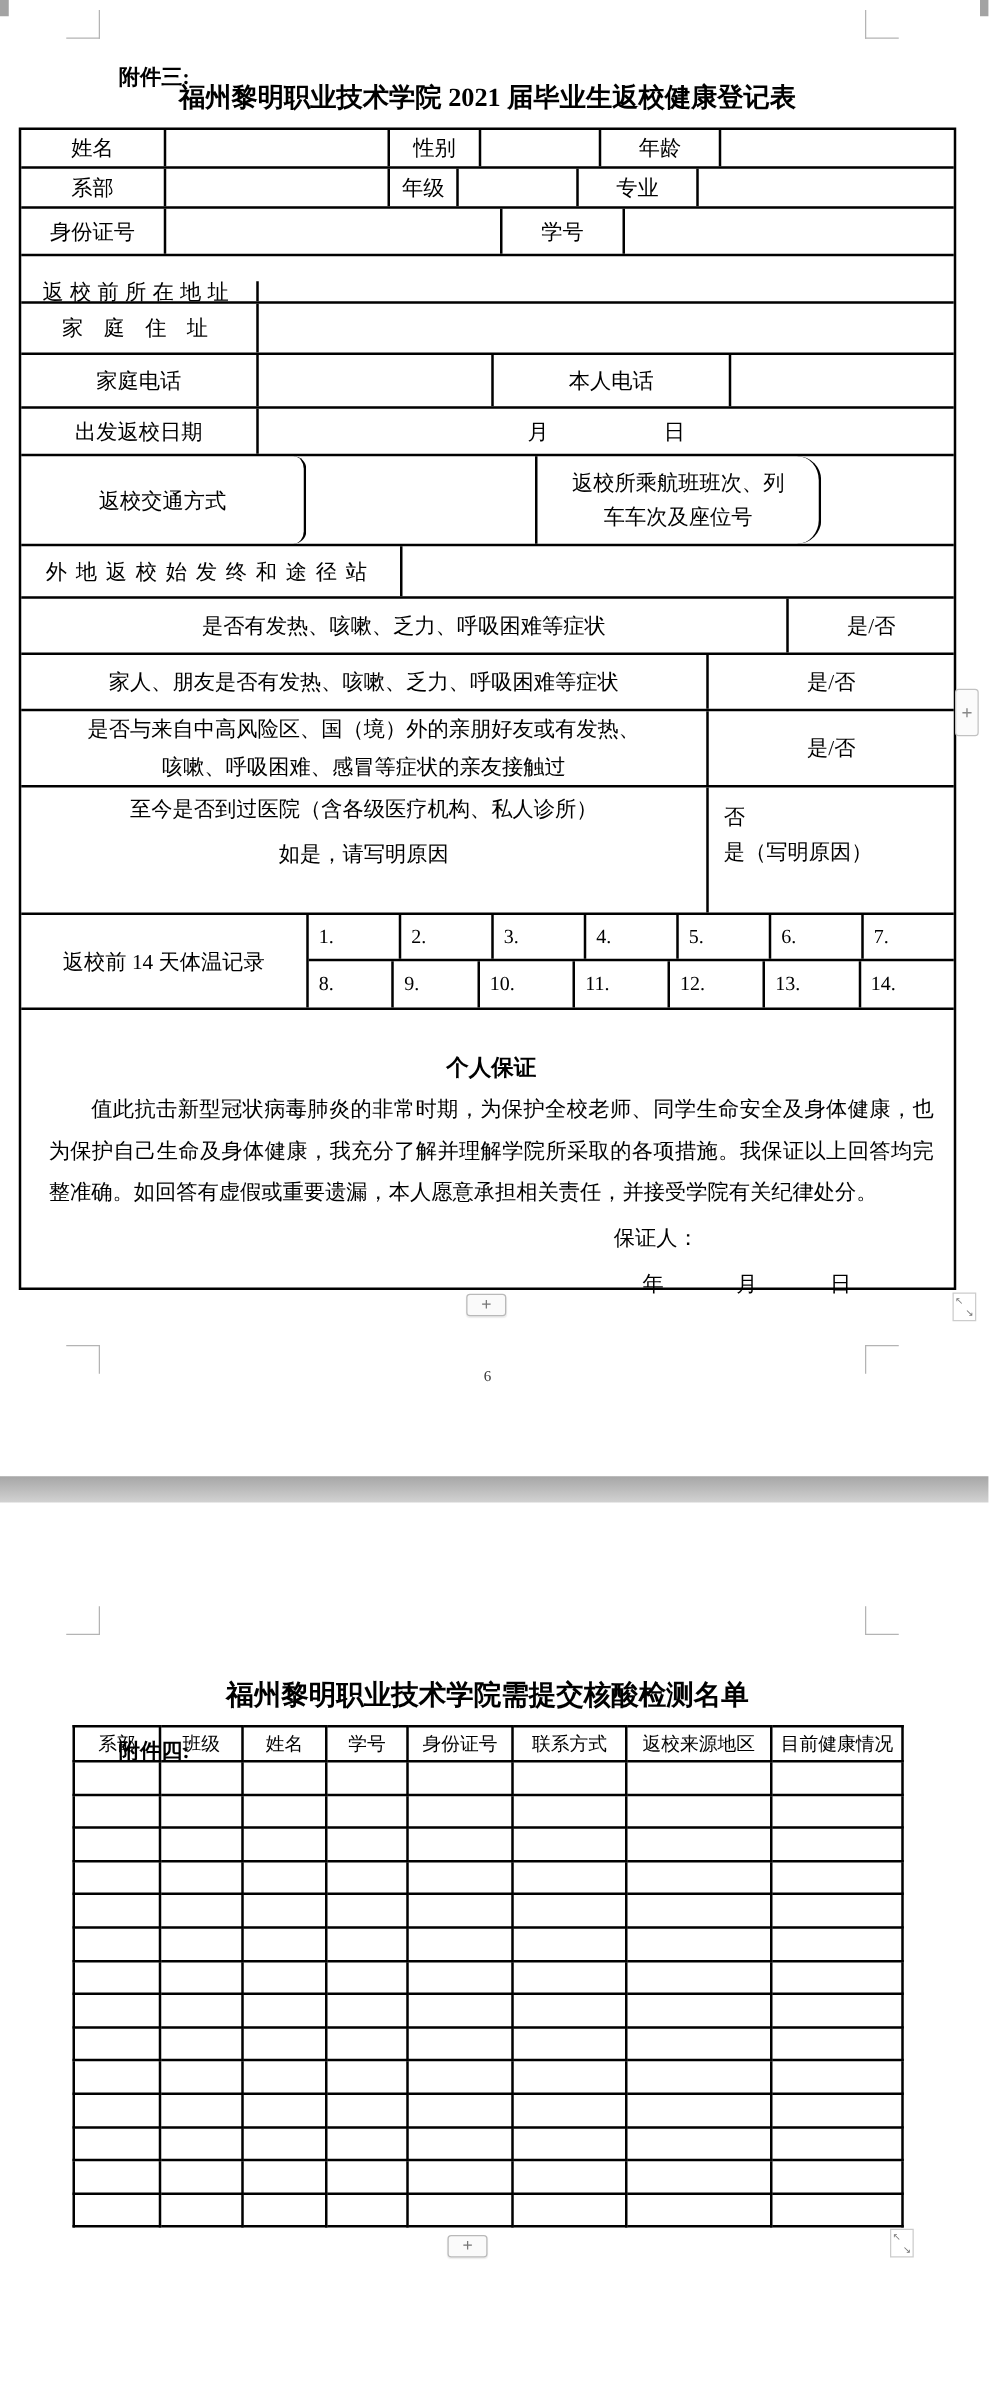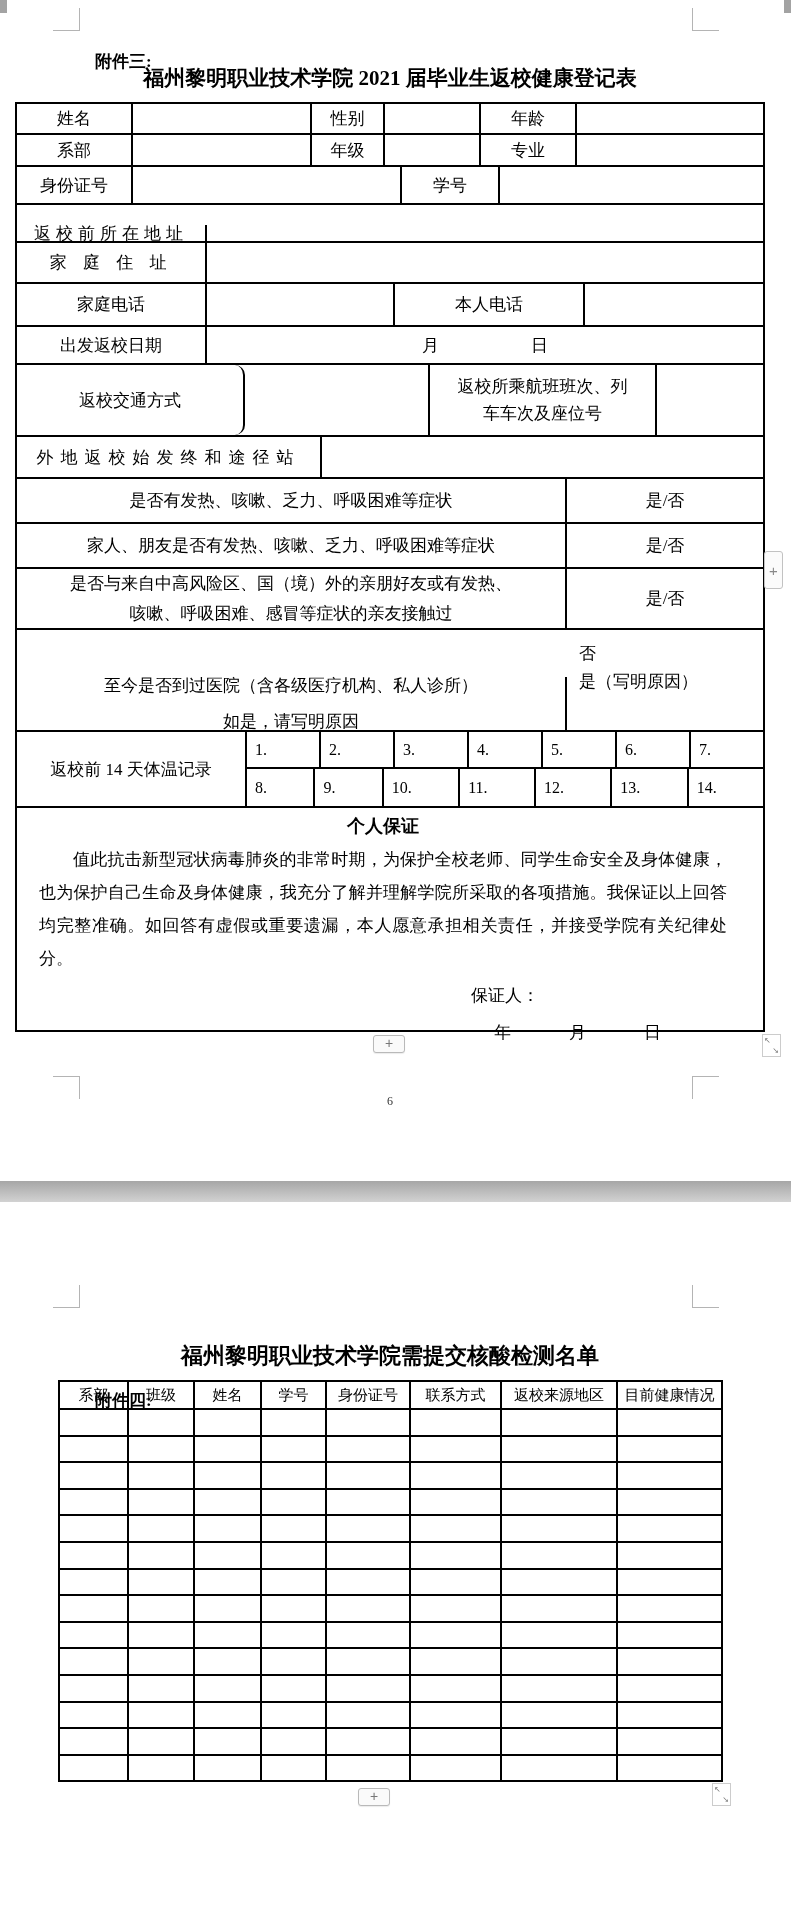--- a/index.html
+++ b/index.html
@@ -31,21 +31,21 @@
   .anscol{flex-direction:column;align-items:flex-start;justify-content:flex-start;
           padding:10px 0 0 12px;line-height:28px;}
   
   .tempwrap{display:flex;flex-direction:column;flex:1 1 auto;}
   .temprow{display:flex;flex:1 1 50%;}
   .temprow.first{border-bottom:2px solid #000;box-sizing:border-box;}
   .tempcell{flex:1 1 auto;border-right:2px solid #000;box-sizing:border-box;display:flex;
             align-items:center;font-size:16px;padding-left:8px;}
   .tempcell:last-child{border-right:none;}
   
-  .pledge{display:block;padding:4px 28px 0 14px;}
+  .pledge{display:block;padding:4px 8px 0 14px;margin-top:28px;}
   .pledge-head{text-align:center;font-size:18px;font-weight:bold;margin-top:2px;}
   .pledge-body{font-size:17px;line-height:33px;text-align:justify;text-indent:2em;
                margin:5px 8px 0 8px;}
   .pledge-guarantor{text-align:right;padding-right:196px;margin-top:9px;font-size:17px;}
   .pledge-date{display:flex;justify-content:flex-end;gap:58px;padding-right:74px;
                margin-top:14px;font-size:17px;}
   
   .plusbtn{position:absolute;width:30px;height:16px;border:1px solid #b9b9b9;border-radius:3px;
            background:#fafafa;color:#777;font-size:14px;line-height:14px;text-align:center;
            font-family:"Liberation Sans",sans-serif;box-shadow:0 1px 1px rgba(0,0,0,.08);}
@@ -89,21 +89,21 @@
       <div class="t1c blankc" style="width:179px;"></div>
       <div class="t1c" style="width:73px;font-family:Liberation Serif, serif;">性别</div>
       <div class="t1c blankc" style="width:96px;"></div>
       <div class="t1c" style="width:96px;">年龄</div>
       <div class="t1c fill blankc"></div>
     </div>
 
     <div class="t1row" style="height:32px;">
       <div class="t1c" style="width:116px;">系部</div>
       <div class="t1c blankc" style="width:179px;"></div>
-      <div class="t1c" style="width:73px;">年级</div>
+      <div class="t1c" style="width:55px;">年级</div>
       <div class="t1c blankc" style="width:96px;"></div>
       <div class="t1c" style="width:96px;">专业</div>
       <div class="t1c fill blankc"></div>
     </div>
 
     <div class="t1row" style="height:38px;">
       <div class="t1c" style="width:116px;">身份证号</div>
       <div class="t1c blankc" style="width:269px;"></div>
       <div class="t1c" style="width:98px;">学号</div>
       <div class="t1c fill blankc"></div>
@@ -130,52 +130,52 @@
       <div class="t1c" style="width:190px;">出发返校日期</div>
       <div class="t1c fill" style="gap:92px;">
         <span>月</span>
         <span>日</span>
       </div>
     </div>
 
     <div class="t1row" style="height:72px;">
       <div class="t1c" style="width:228px;border-radius:10px;">返校交通方式</div>
       <div class="t1c blankc" style="width:185px;"></div>
-      <div class="t1c twoline" style="width:227px;flex-direction:column;justify-content:center;">
+      <div class="t1c twoline" style="width:227px;flex-direction:column;justify-content:center;border-radius:19px;">
         <span>返校所乘航班班次、列</span>
         <span>车车次及座位号</span>
       </div>
       <div class="t1c fill blankc"></div>
     </div>
 
     <div class="t1row" style="height:42px;">
       <div class="t1c sp7" style="width:305px;">外地返校始发终和途径站</div>
       <div class="t1c fill blankc"></div>
     </div>
 
     <div class="t1row" style="height:45px;">
-      <div class="t1c" style="width:550px;">是否有发热、咳嗽、乏力、呼吸困难等症状</div>
+      <div class="t1c" style="width:614px;">是否有发热、咳嗽、乏力、呼吸困难等症状</div>
       <div class="t1c fill">是/否</div>
     </div>
 
     <div class="t1row" style="height:45px;">
       <div class="t1c" style="width:550px;">家人、朋友是否有发热、咳嗽、乏力、呼吸困难等症状</div>
       <div class="t1c fill">是/否</div>
     </div>
 
     <div class="t1row" style="height:61px;">
       <div class="t1c qline" style="width:550px;flex-direction:column;justify-content:center;">
         <span>是否与来自中高风险区、国（境）外的亲朋好友或有发热、</span>
         <span>咳嗽、呼吸困难、感冒等症状的亲友接触过</span>
       </div>
       <div class="t1c fill">是/否</div>
     </div>
 
     <div class="t1row" style="height:102px;">
-      <div class="t1c mline" style="width:550px;flex-direction:column;justify-content:center;margin-top:47px;">
+      <div class="t1c mline" style="width:550px;flex-direction:column;justify-content:flex-start;">
         <span>至今是否到过医院（含各级医疗机构、私人诊所）</span>
         <span>如是，请写明原因</span>
       </div>
       <div class="t1c fill anscol">
         <span>否</span>
         <span>是（写明原因）</span>
       </div>
     </div>
 
     <div class="t1row" style="height:76px;">

